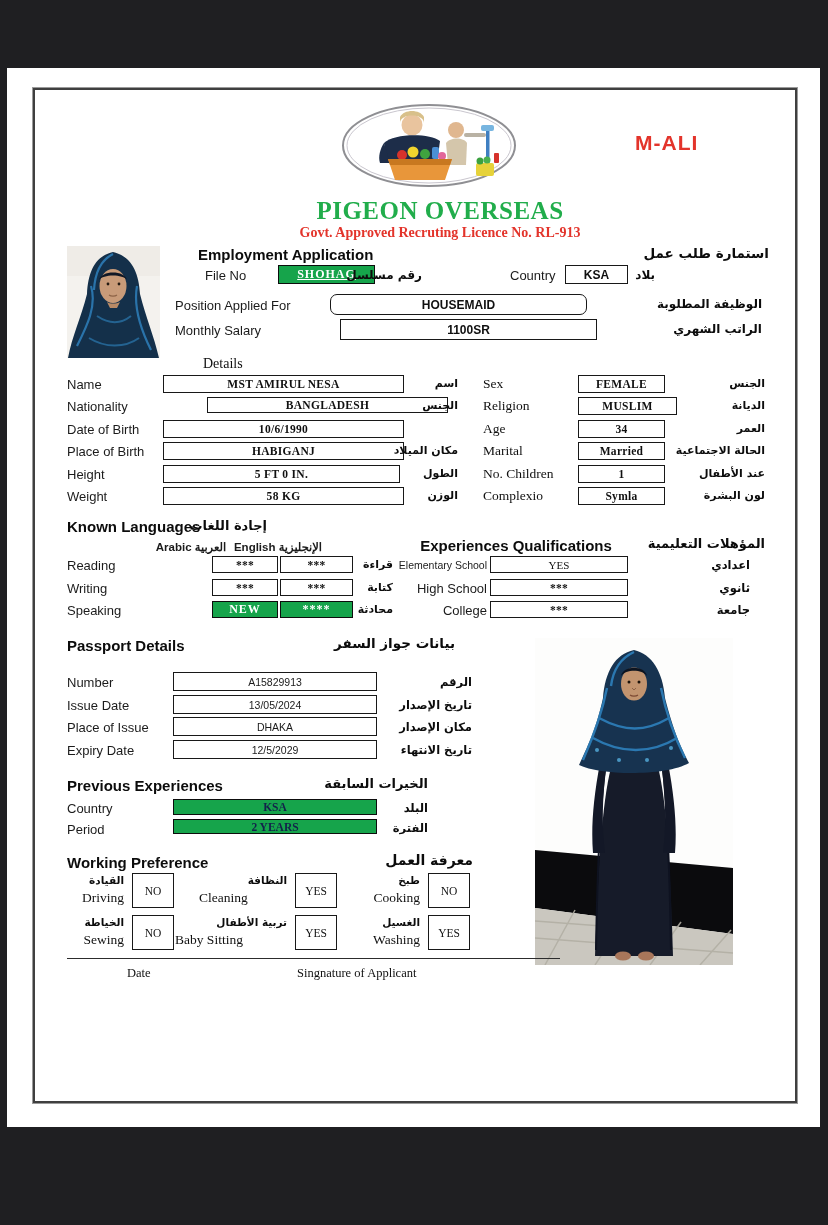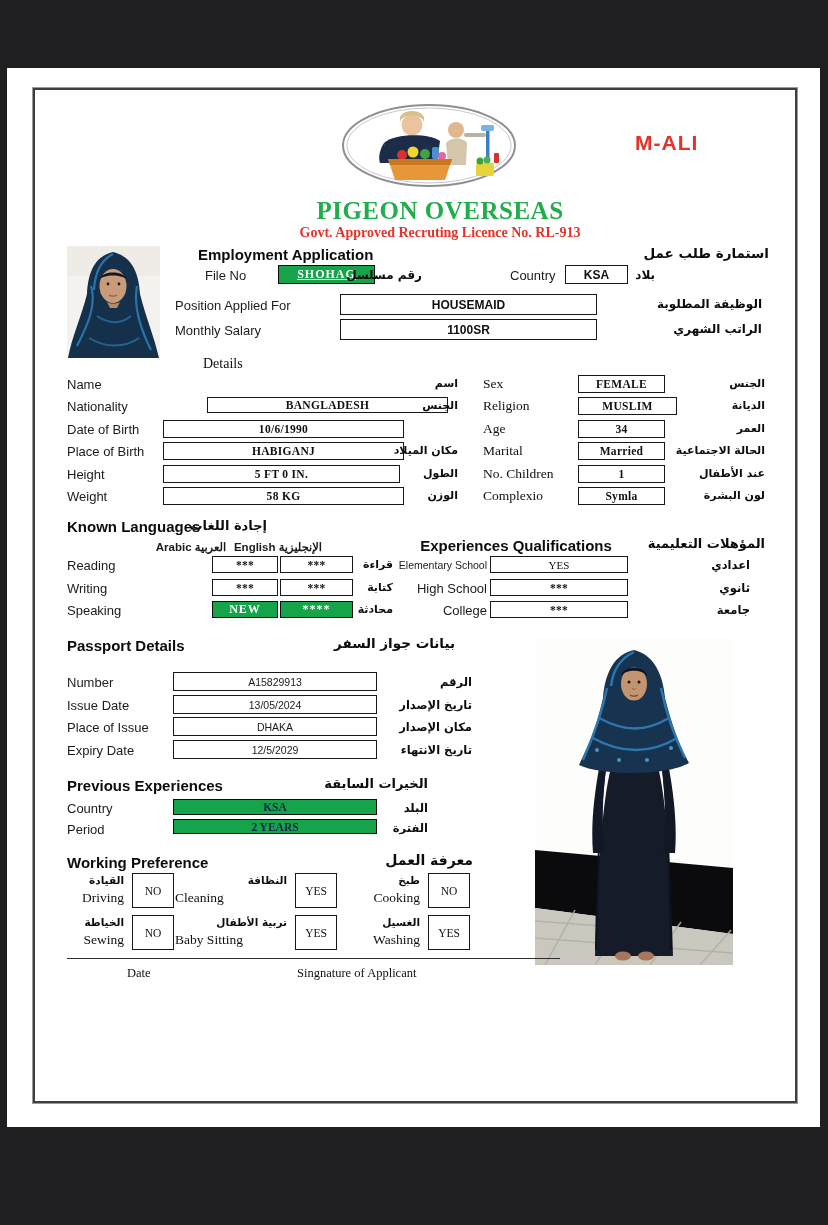--- a/index.html
+++ b/index.html
@@ -98,34 +98,37 @@
   </div>
   <div class="ar" style="left:330px;top:200px;width:85px;font-size:12px;">رقم مسلسل</div>
 
   <div class="lbl" style="left:503px;top:200px;">Country</div>
   <div class="box" style="left:558px;top:197px;width:63px;height:19px;">
     <span class="vsanb">KSA</span>
   </div>
   <div class="ar" style="left:600px;top:200px;width:48px;font-size:12px;">بلاد</div>
 
   <div class="lbl" style="left:168px;top:230px;">Position Applied For</div>
-  <div class="box" style="left:333px;top:226px;width:257px;height:21px;">
+  <div class="box" style="left:323px;top:226px;width:257px;height:21px;border-radius:7px;">
     <span class="vsanb">HOUSEMAID</span>
   </div>
   <div class="ar" style="left:555px;top:229px;width:200px;font-size:12px;">الوظيفة المطلوبة</div>
 
   <div class="lbl" style="left:168px;top:255px;">Monthly Salary</div>
   <div class="box" style="left:333px;top:251px;width:257px;height:21px;">
     <span class="vsanb">1100SR</span>
   </div>
   <div class="ar" style="left:555px;top:254px;width:200px;font-size:12px;">الراتب الشهري</div>
 
   <div class="slbl" style="left:196px;top:288px;font-size:14px;">Details</div>
 
   <div class="lbl" style="left:60px;top:309px;">Name</div>
+  <div class="box" style="left:156px;top:307px;width:241px;height:18px;">
+      <span class="vser">MST AMIRUL NESA</span>
+    </div>
   <div class="ar" style="left:330px;top:309px;width:121px;">اسم</div>
 
   <div class="lbl" style="left:60px;top:331px;">Nationality</div>
   <div class="box" style="left:156px;top:329px;width:241px;height:16px;margin-left:44px;">
       <span class="vser">BANGLADESH</span>
     </div>
   <div class="ar" style="left:330px;top:331px;width:121px;">الجنس</div>
 
   <div class="lbl" style="left:60px;top:354px;">Date of Birth</div>
   <div class="box" style="left:156px;top:352px;width:241px;height:18px;">
@@ -332,21 +335,21 @@
   <div class="h1" style="left:60px;top:786px;">Working Preference</div>
   <div class="ar" style="left:350px;top:784px;width:116px;font-size:14px;">معرفة العمل</div>
 
   <div class="wlbl-ar" style="left:50px;top:806px;width:67px;">القيادة</div>
   <div class="wlbl-en" style="left:50px;top:822px;width:67px;">Driving</div>
   <div class="wbox" style="left:125px;top:805px;">
       <span>NO</span>
     </div>
 
   <div class="wlbl-ar" style="left:168px;top:806px;width:112px;">النظافة</div>
-  <div class="wlbl-en" style="left:168px;top:822px;width:112px;text-align:left;">Cleaning</div>
+  <div class="wlbl-en" style="left:168px;top:822px;width:112px;text-align:left;padding-left:24px;">Cleaning</div>
   <div class="wbox" style="left:288px;top:805px;">
       <span>YES</span>
     </div>
 
   <div class="wlbl-ar" style="left:315px;top:806px;width:98px;">طبخ</div>
   <div class="wlbl-en" style="left:315px;top:822px;width:98px;">Cooking</div>
   <div class="wbox" style="left:421px;top:805px;">
       <span>NO</span>
     </div>
 

